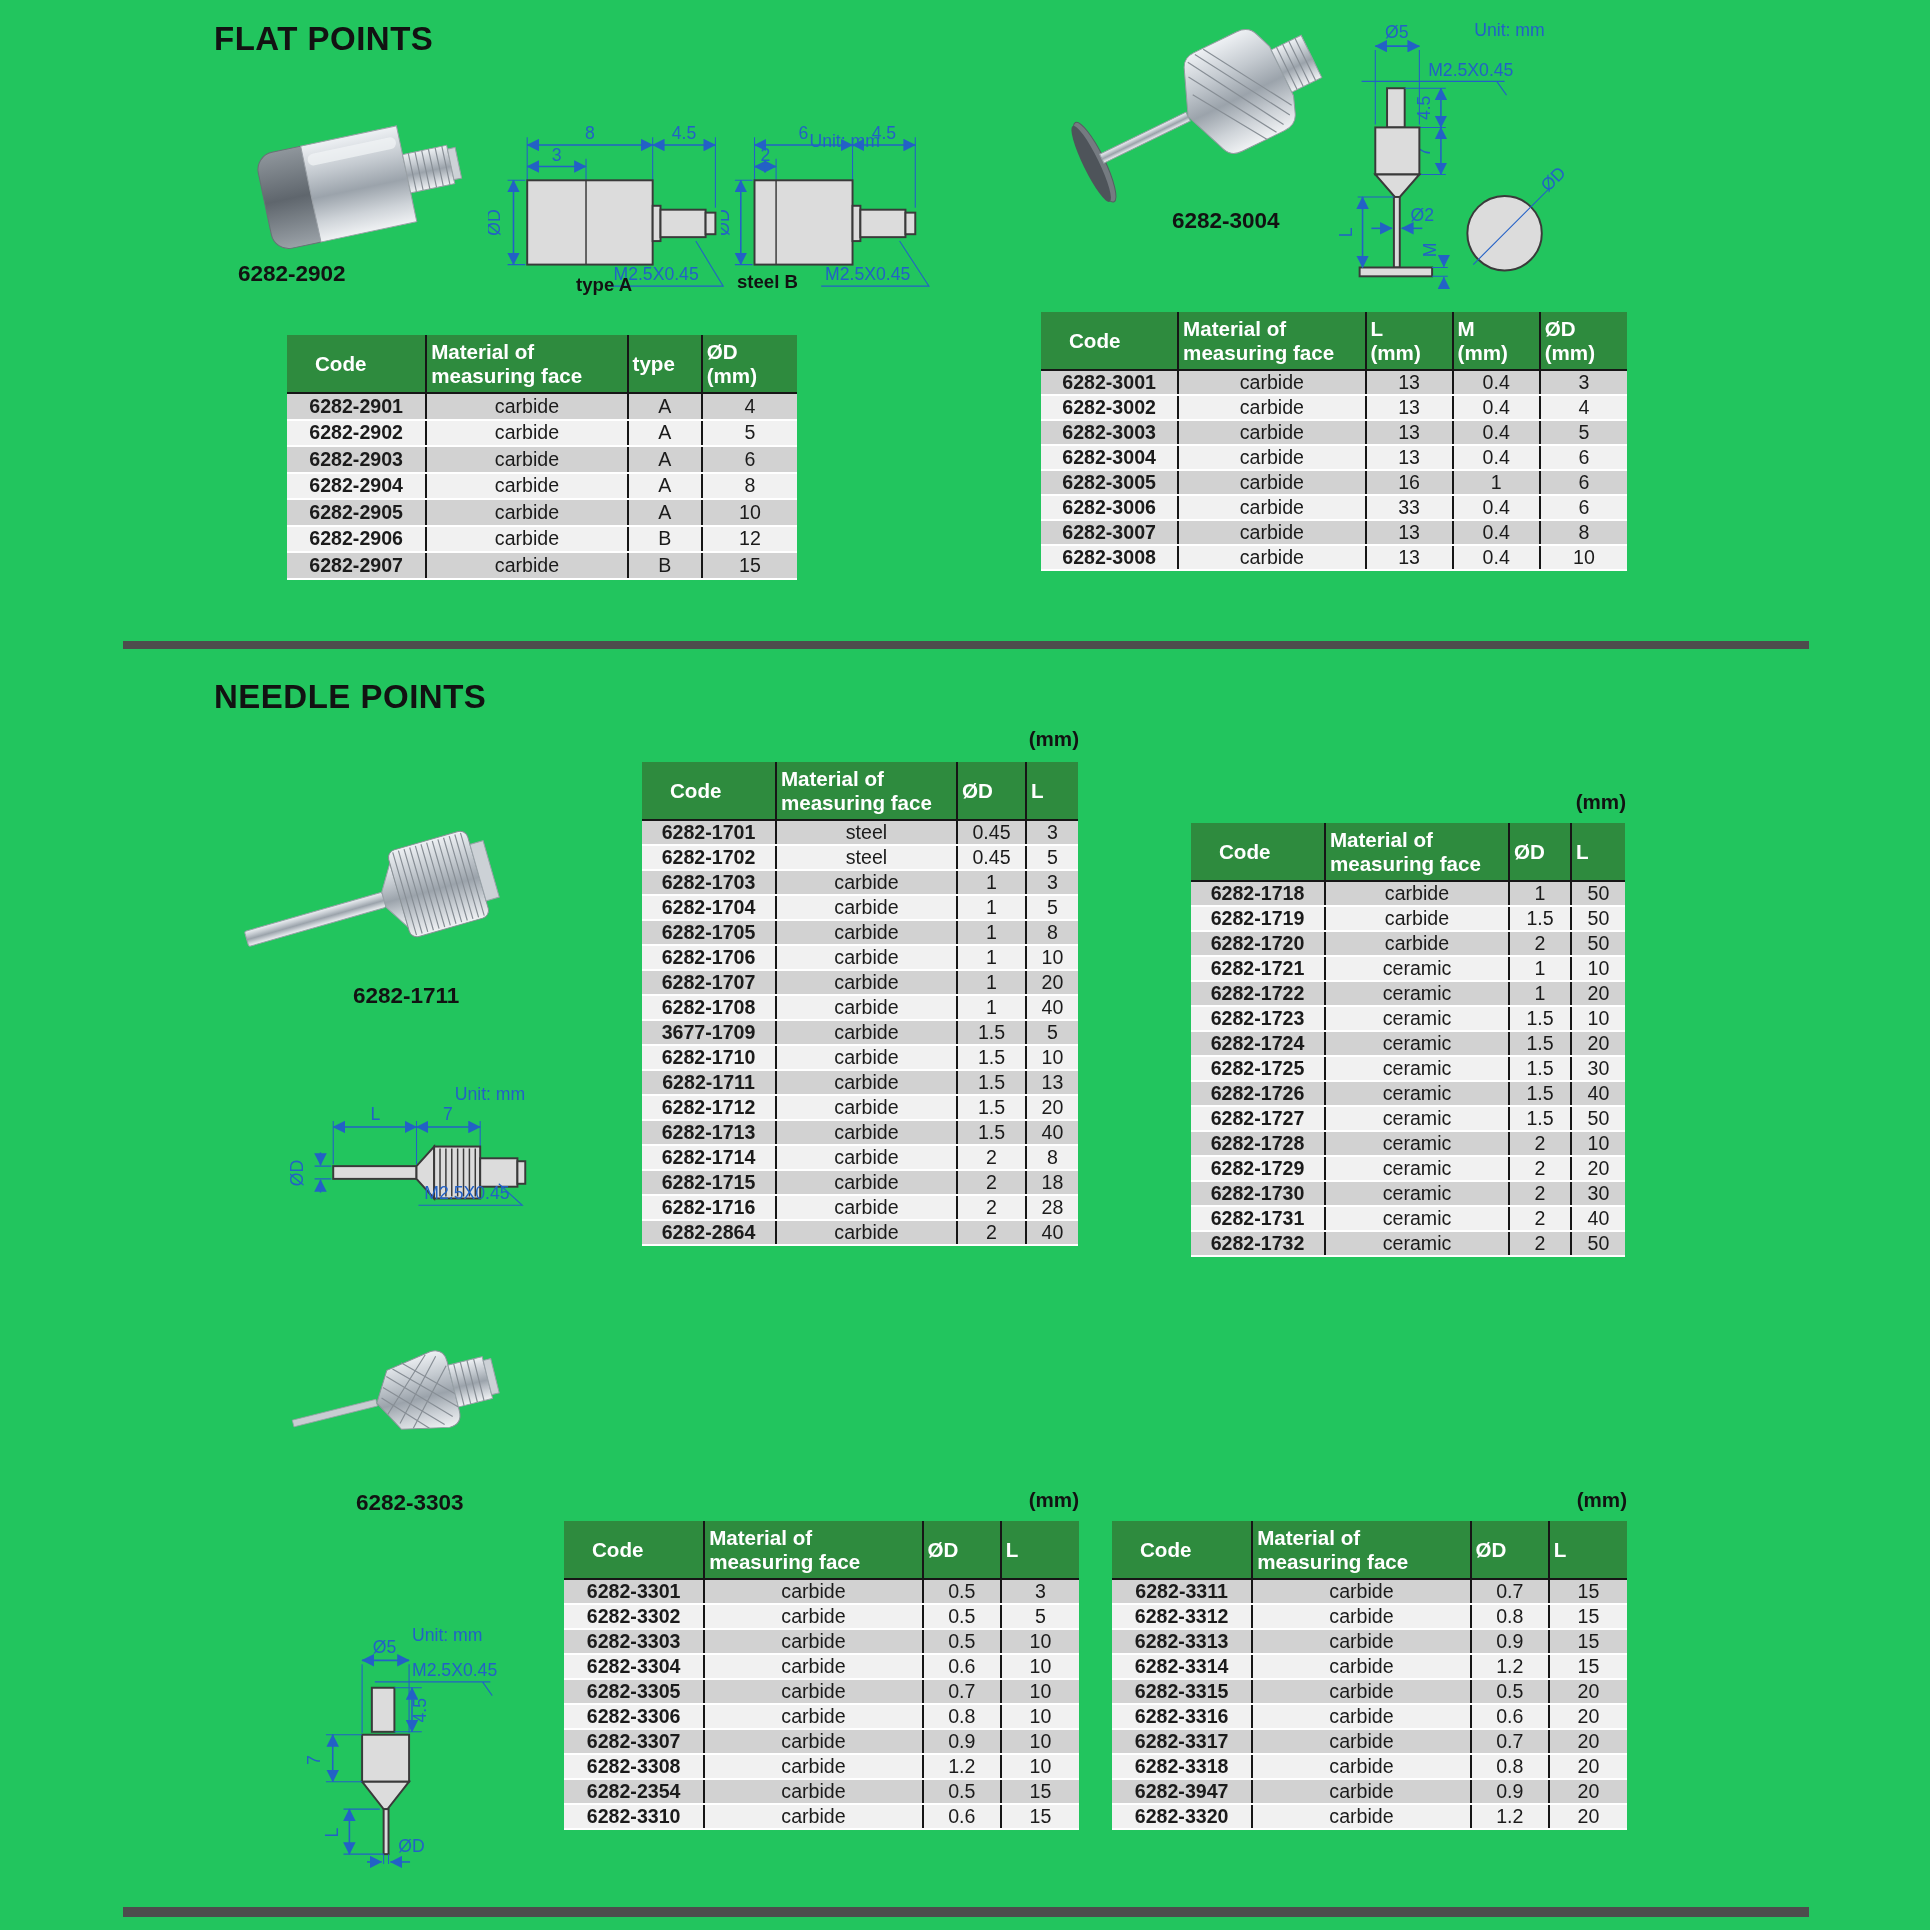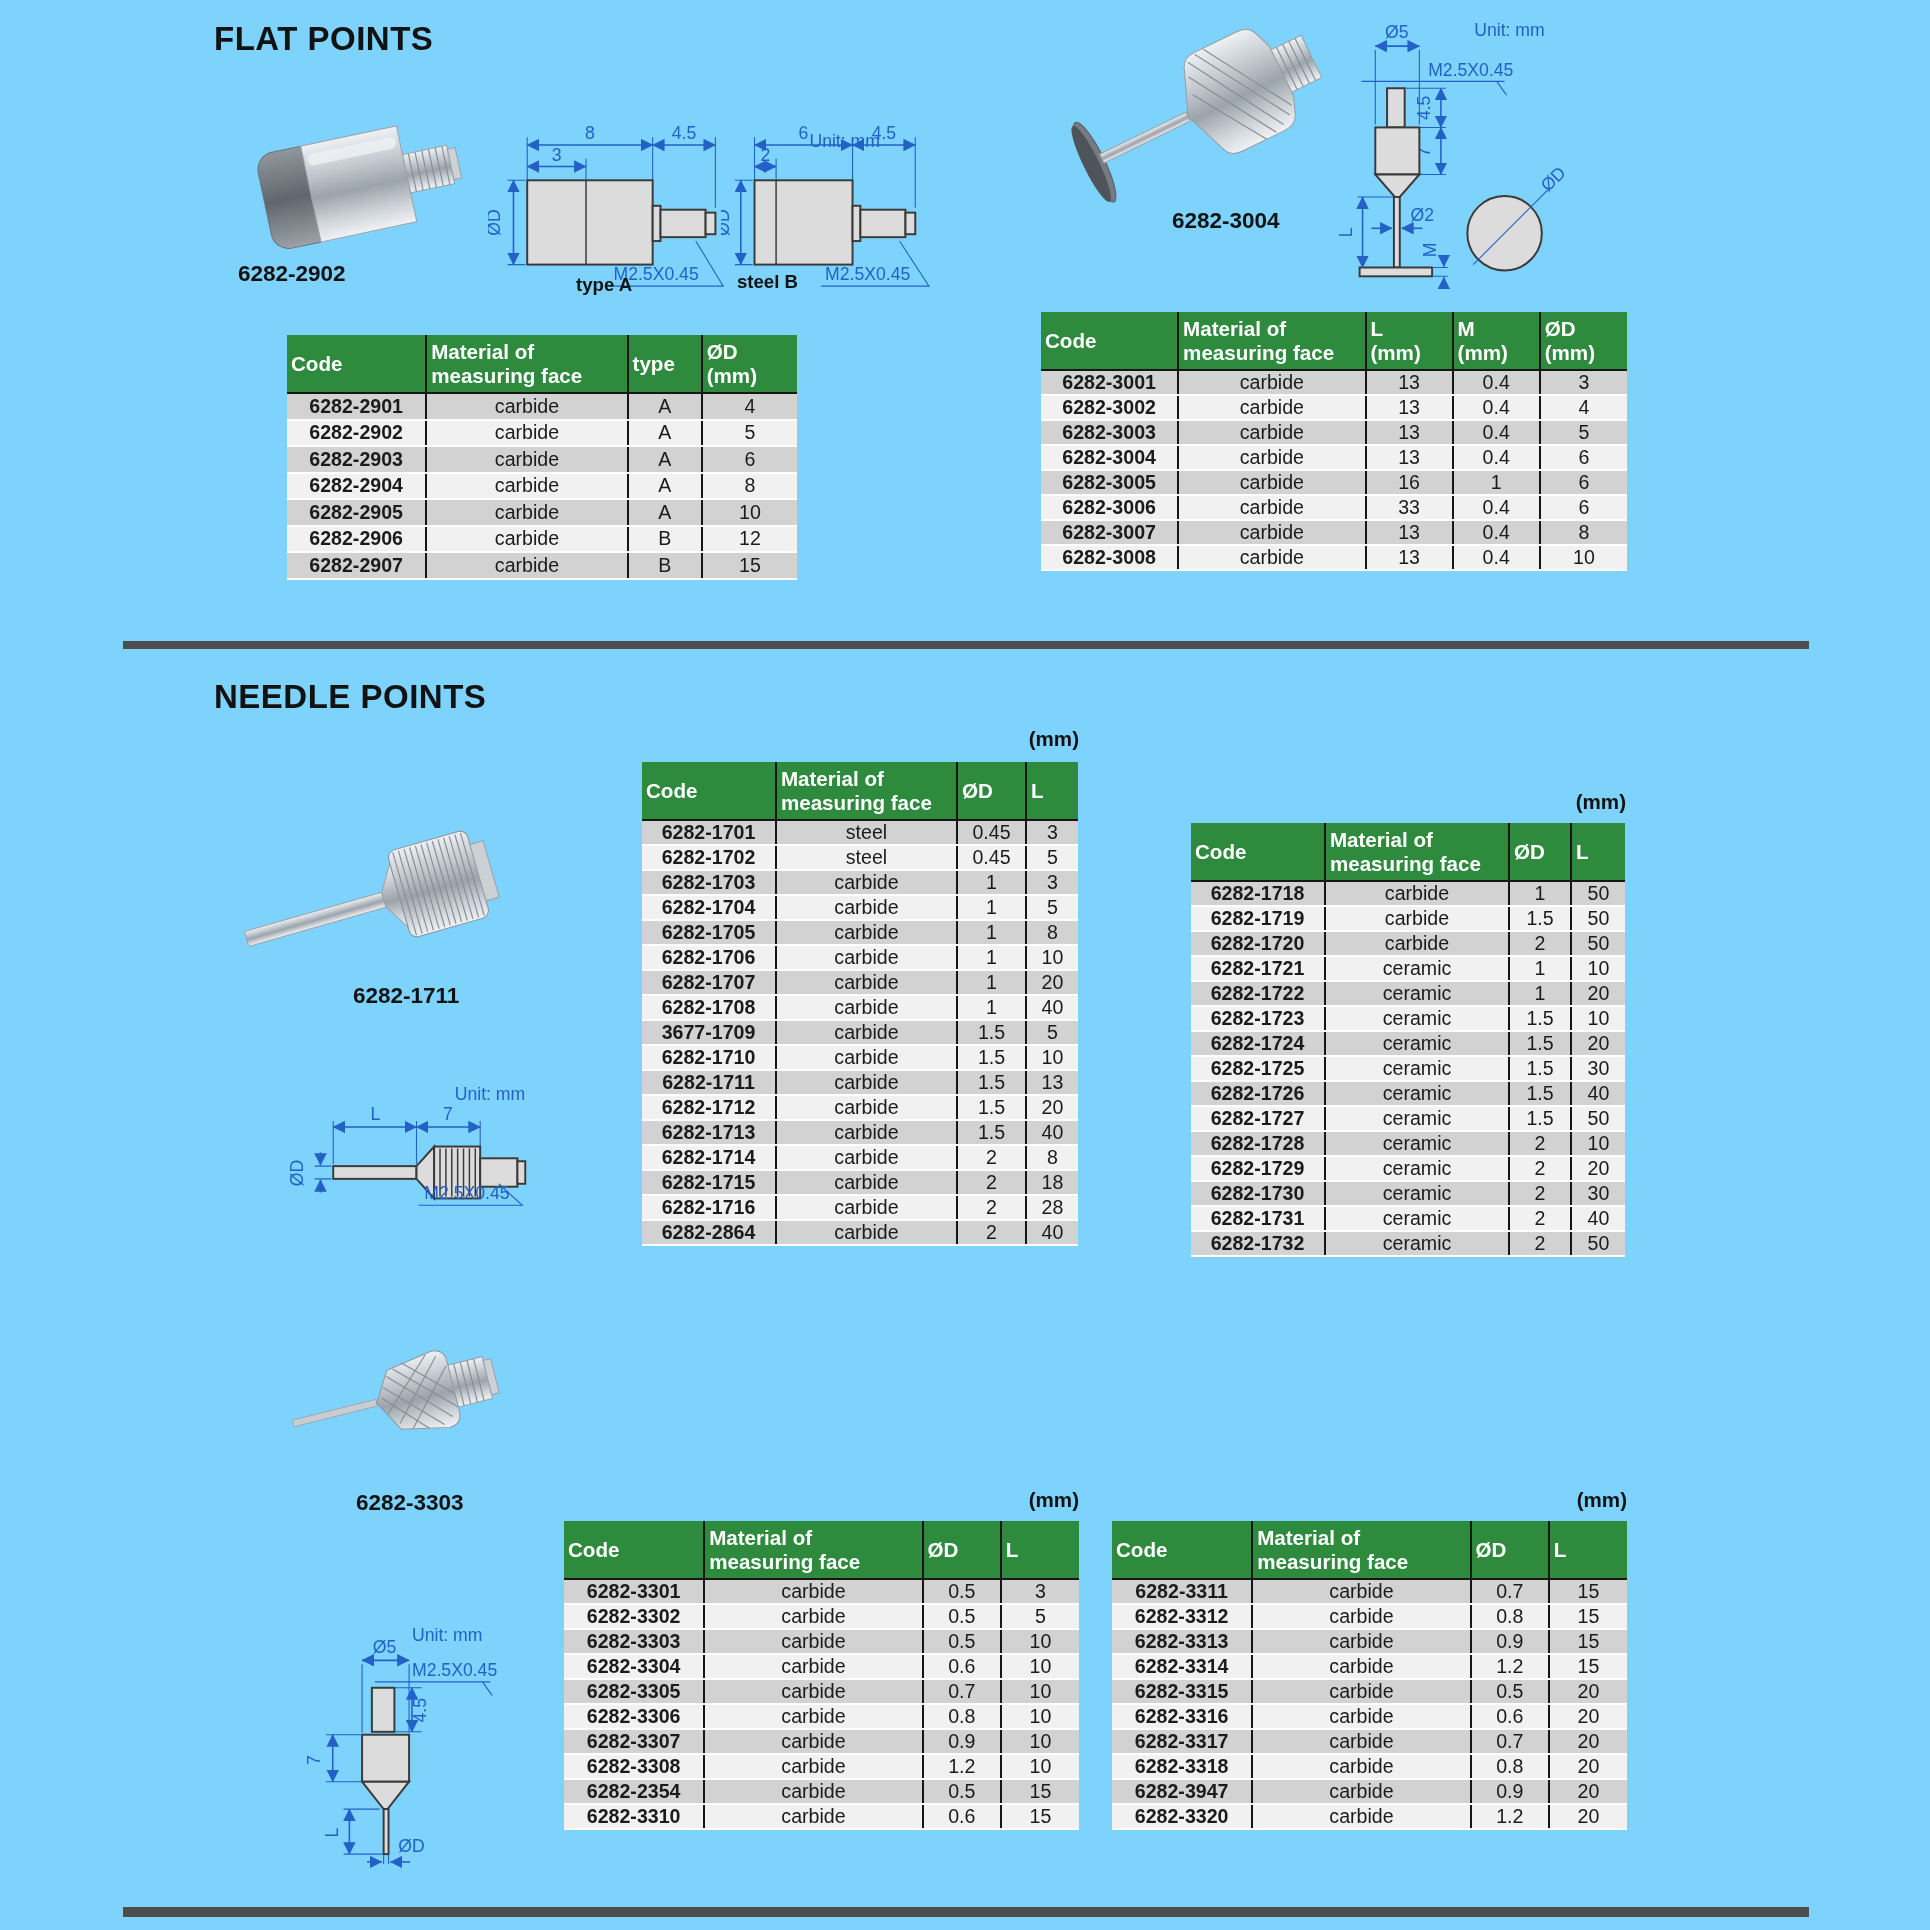--- a/index.html
+++ b/index.html
@@ -1,27 +1,27 @@
 <!DOCTYPE html>
 <html><head>
 <meta charset="utf-8">
 <style>
   html,body{margin:0;padding:0;background:#ffffff}
-  .page{position:relative;width:1931px;height:1931px;background:#7dd3fc;font-family:"Liberation Sans",sans-serif;overflow:hidden}
+  .page{position:relative;width:1931px;height:1931px;background:#22c55e;font-family:"Liberation Sans",sans-serif;overflow:hidden}
   .abs{position:absolute}
   .title{font-size:33px;font-weight:bold;color:#121212;letter-spacing:0.5px}
   .code-label{font-size:22.5px;font-weight:bold;color:#121212}
   .cap{font-size:18.6px;font-weight:bold;color:#121212}
   .mm{font-size:20.6px;font-weight:bold;color:#121212;text-align:right;width:71px}
   .rule{background:#4d4d4d}
 
   table.spec{position:absolute;border-collapse:collapse;table-layout:fixed}
   table.spec th{background:#2e8b3e;color:#fff;font-size:20.6px;font-weight:bold;text-align:left;
     vertical-align:middle;padding:4.9px 3.9px;line-height:1.15;white-space:pre-line;border-bottom:2.9px solid #161616}
-  table.spec th:first-child{text-align:left;padding-left:4px}
+  table.spec th:first-child{text-align:left;padding-left:28px}
   table.spec th+th,table.spec td+td{border-left:2.9px solid #161616}
   table.spec td{font-size:19.6px;color:#1b1b1b;text-align:center;vertical-align:middle;height:22.5px;
     padding:0 3.9px;border-bottom:2px solid #fff;background:#f1f1f1}
   table.spec tbody tr:nth-child(odd) td{background:#d2d2d2}
   table.spec td:first-child{font-weight:bold}
   table.rh27 td{height:24.5px}
 
   svg text{font-family:"Liberation Sans",sans-serif}
   .dim{stroke:#2361c6;stroke-width:1.6;fill:none}
   .thin{stroke:#2361c6;stroke-width:1.1;fill:none}

